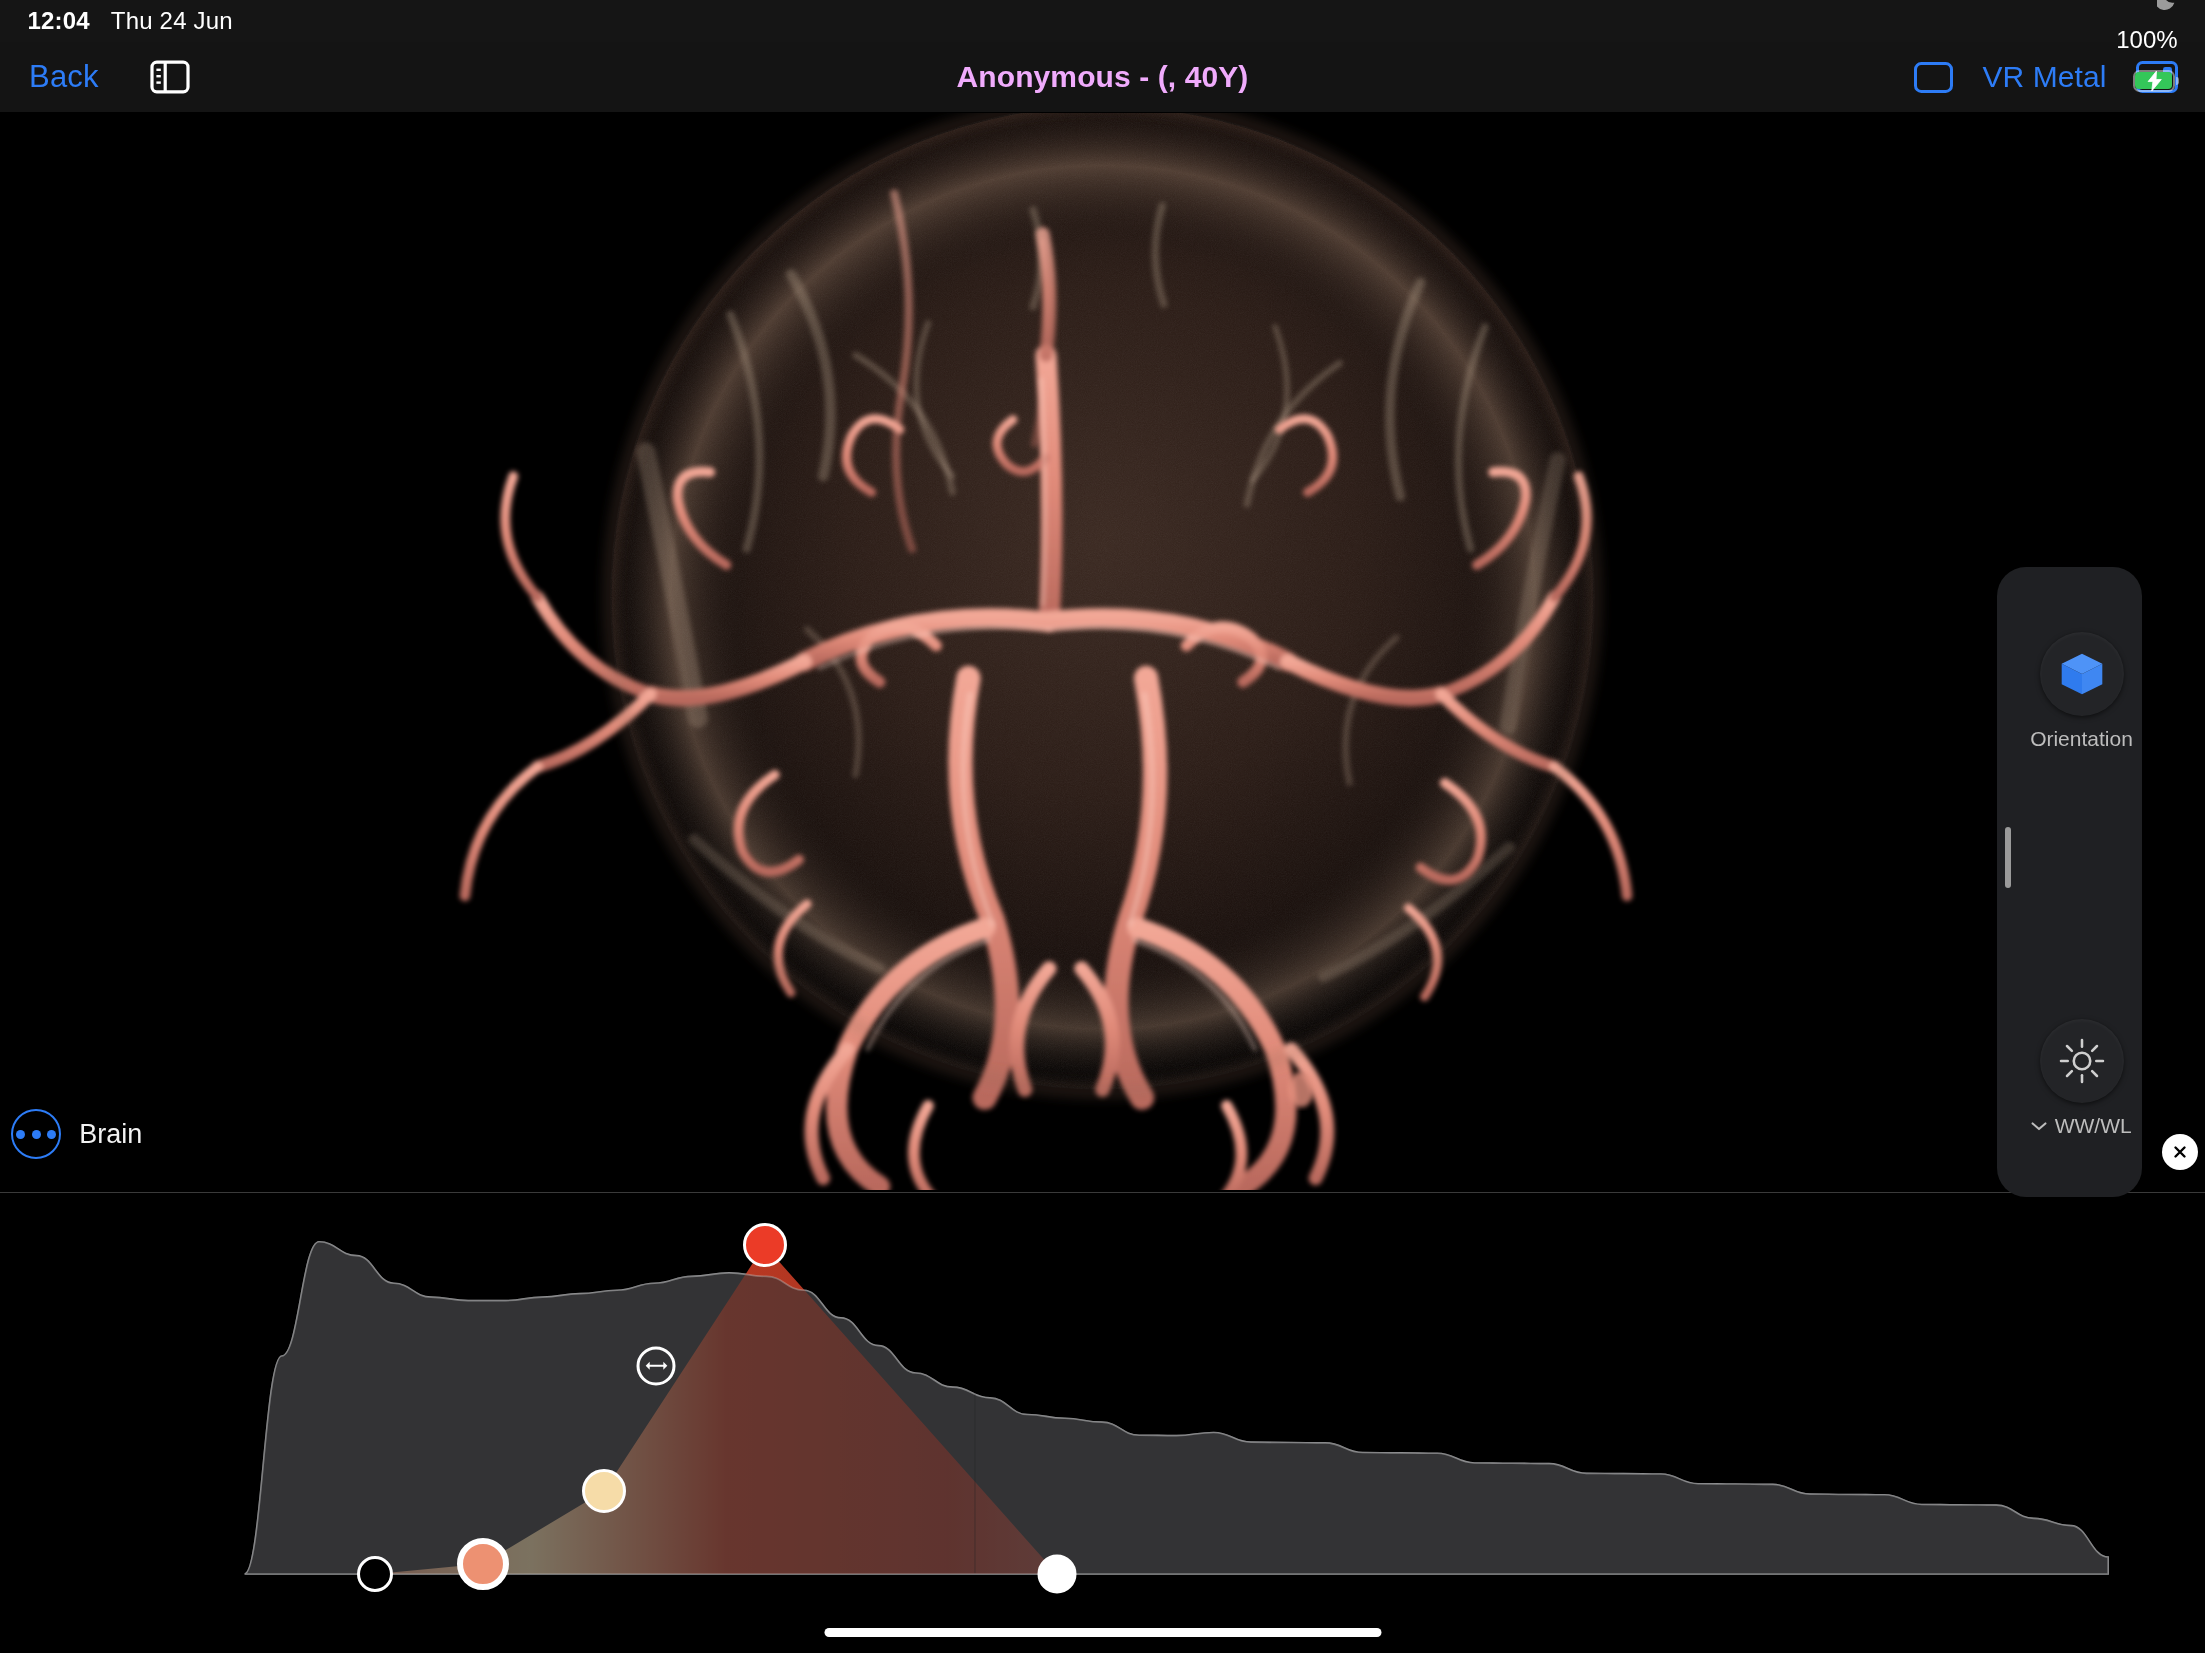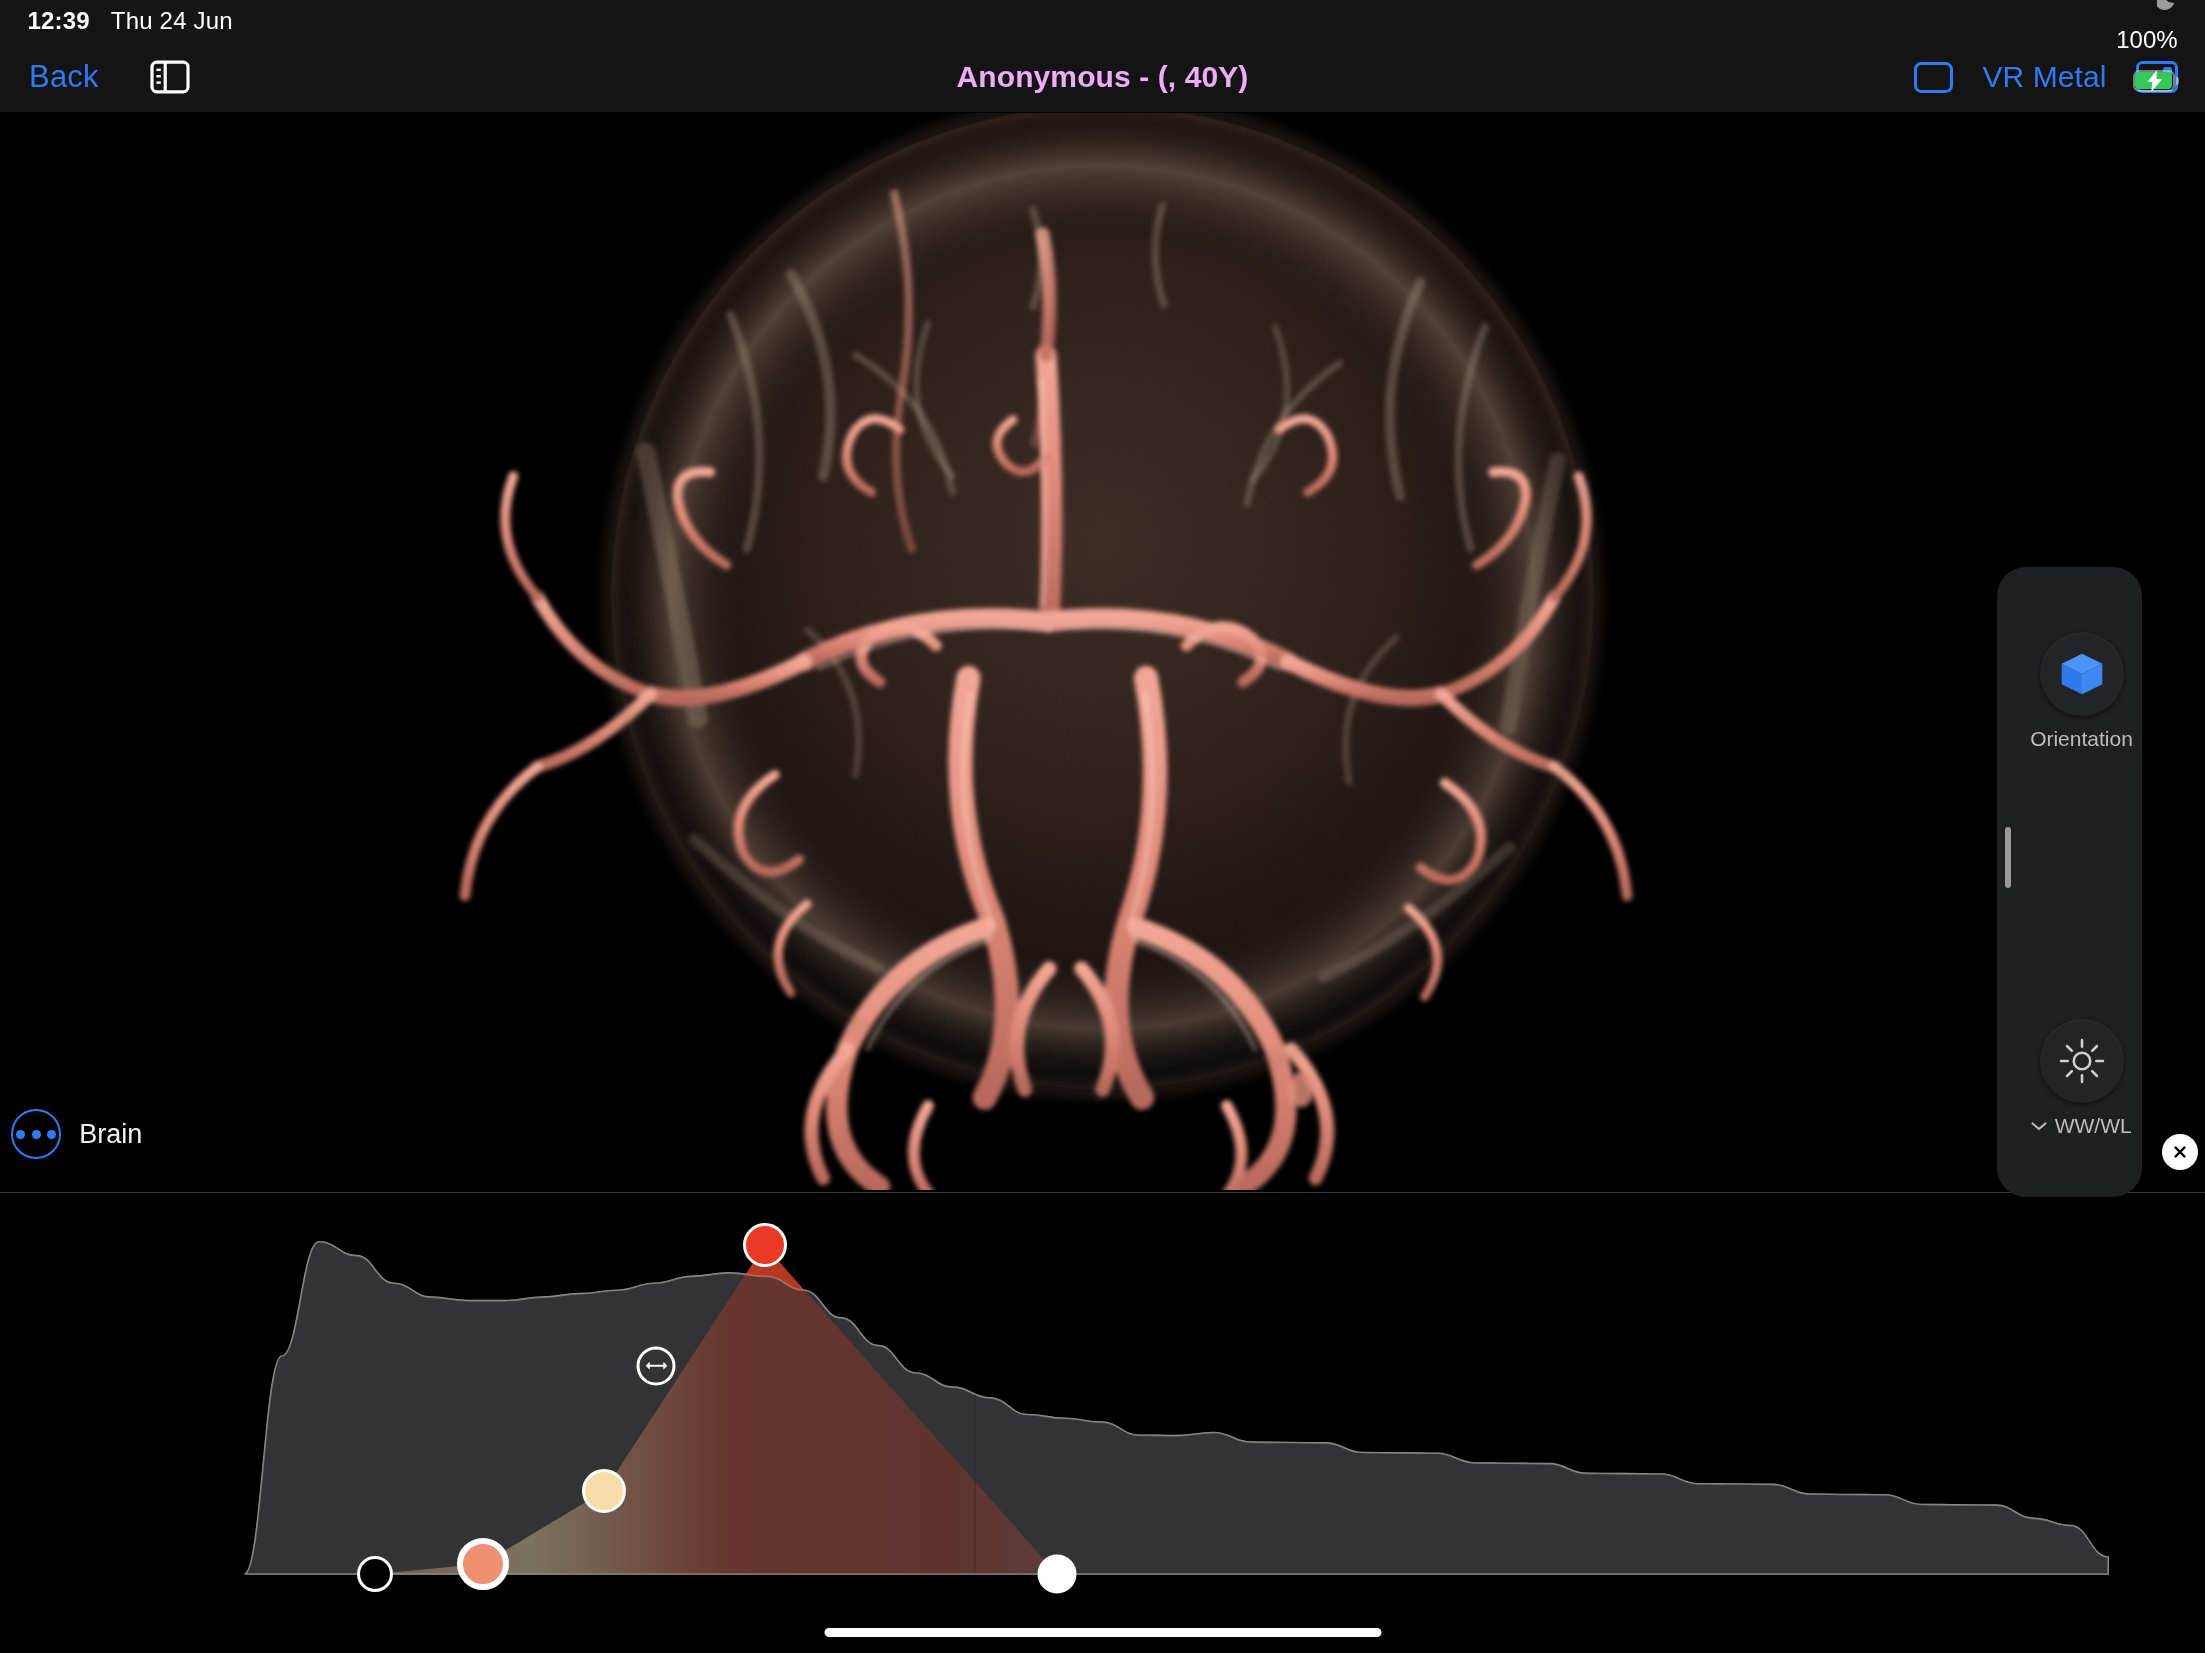--- a/index.html
+++ b/index.html
@@ -159,21 +159,21 @@
   .home-ind{
     position:absolute; left:50%; transform:translateX(-50%); bottom:16px;
     width:557px; height:9px; background:#fff; border-radius:5.7px; z-index:35; cursor:pointer;
   }
 </style>
 </head>
 <body>
 
 <div class="statusbar">
   <div class="sb-left">
-    <span class="sb-time">12:39</span>
+    <span class="sb-time">12:04</span>
     <span class="sb-date">Thu 24 Jun</span>
   </div>
   <div class="sb-right">
     <svg class="wifi-ico" viewBox="0 0 36 26">
       <path d="M18 23.2 L12.6 16.4 a8.6 8.6 0 0 1 10.8 0 Z" fill="#fff"></path>
       <path d="M6.4 11.6 a17.5 17.5 0 0 1 23.2 0" stroke="#fff" stroke-width="3.4" fill="none" stroke-linecap="round"></path>
       <path d="M10.6 16.2 a11.6 11.6 0 0 1 14.8 0" stroke="#fff" stroke-width="3.2" fill="none" stroke-linecap="round"></path>
       <path d="M2.2 6.6 a24 24 0 0 1 31.6 0" stroke="#fff" stroke-width="3.4" fill="none" stroke-linecap="round"></path>
     </svg>
     <svg class="moon-ico" viewBox="0 0 26 28">

